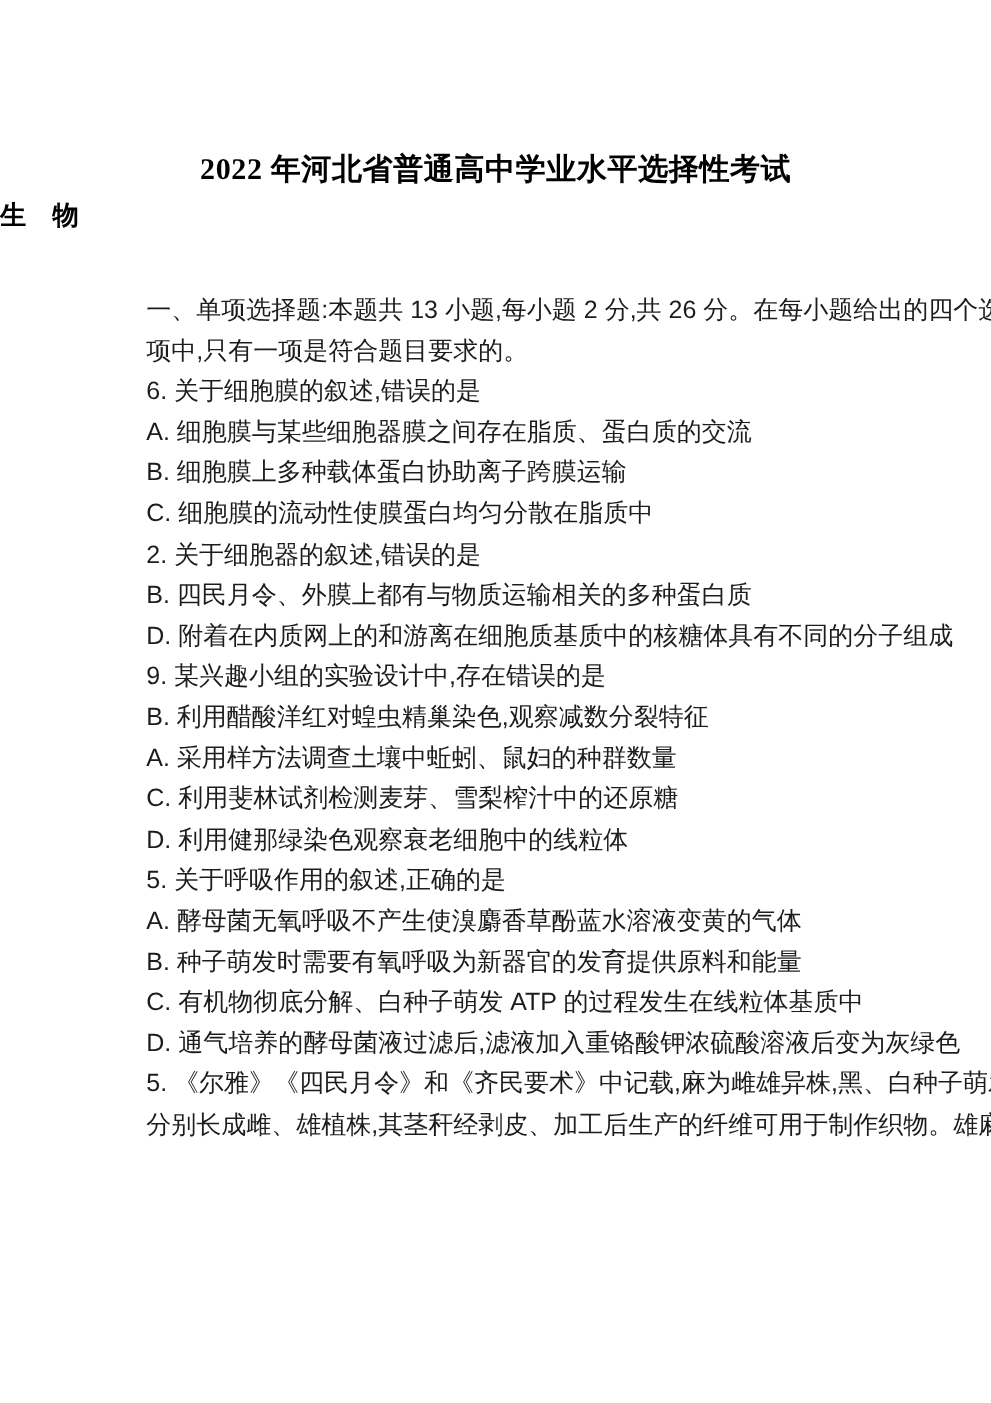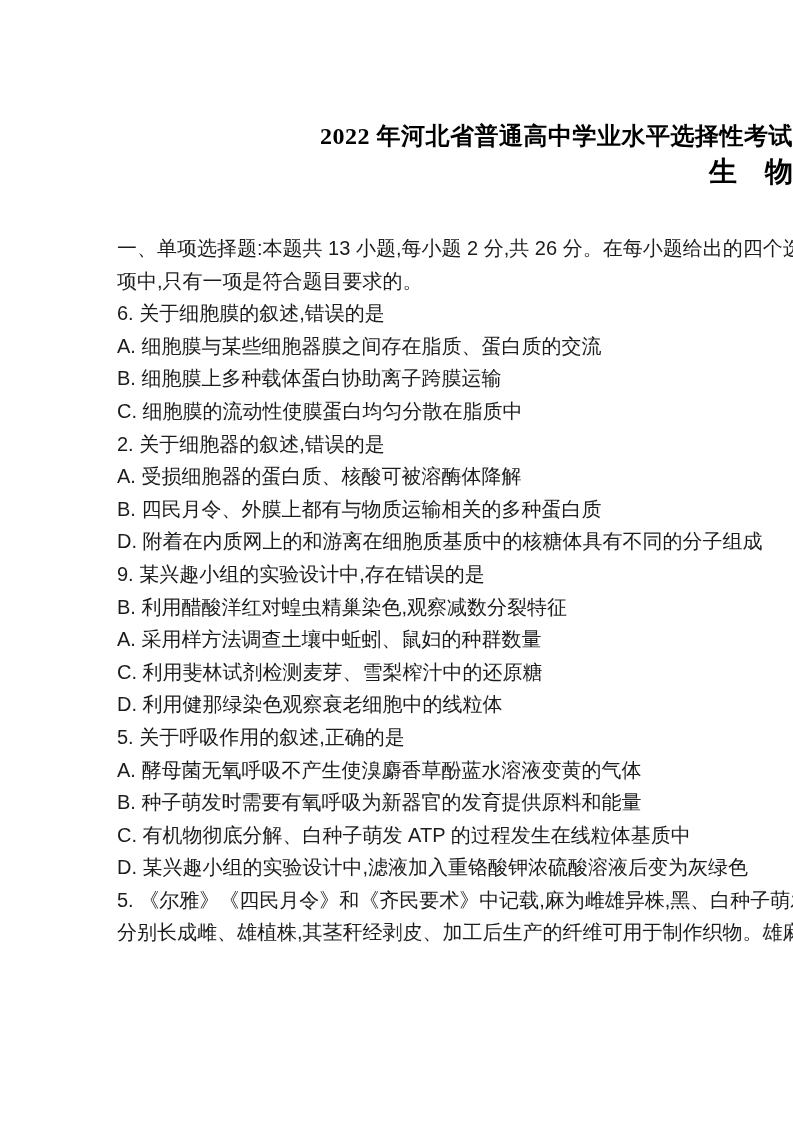--- a/index.html
+++ b/index.html
@@ -21,38 +21,38 @@
     top: 0;
     width: 793px;
     height: 1122px;
     background: #ffffff;
   }
   .doc-title {
     position: absolute;
     top: 121px;
     left: 0;
     width: 100%;
-    text-align: right;
+    text-align: center;
     font-family: "Liberation Serif", "DejaVu Serif", serif;
     font-weight: bold;
     font-size: 24px;
     line-height: 30px;
     color: #000000;
     letter-spacing: 0.5px;
     white-space: nowrap;
   }
   .doc-subject {
     position: absolute;
     top: 154px;
     left: 0;
     width: 100%;
-    text-align: right;
+    text-align: left;
     font-family: "Liberation Serif", "DejaVu Serif", serif;
     font-weight: bold;
-    font-size: 28px;
+    font-size: 21px;
     line-height: 36px;
     color: #000000;
     white-space: nowrap;
   }
   .doc-content {
     position: absolute;
     left: 117px;
     top: 232px;
     width: 562px;
   }
@@ -71,29 +71,28 @@
   <div class="doc-title">2022 年河北省普通高中学业水平选择性考试</div>
   <div class="doc-subject">生　物</div>
   <div class="doc-content" id="doc-content">
       <div class="text-line">一、单项选择题:本题共 13 小题,每小题 2 分,共 26 分。在每小题给出的四个选</div>
       <div class="text-line">项中,只有一项是符合题目要求的。</div>
       <div class="text-line">6. 关于细胞膜的叙述,错误的是</div>
       <div class="text-line">A. 细胞膜与某些细胞器膜之间存在脂质、蛋白质的交流</div>
       <div class="text-line">B. 细胞膜上多种载体蛋白协助离子跨膜运输</div>
       <div class="text-line">C. 细胞膜的流动性使膜蛋白均匀分散在脂质中</div>
       <div class="text-line">2. 关于细胞器的叙述,错误的是</div>
-      <div class="text-line">A. 受损细胞器的蛋白质、核酸可被溶酶体降解</div>
       <div class="text-line">B. 四民月令、外膜上都有与物质运输相关的多种蛋白质</div>
       <div class="text-line">D. 附着在内质网上的和游离在细胞质基质中的核糖体具有不同的分子组成</div>
       <div class="text-line">9. 某兴趣小组的实验设计中,存在错误的是</div>
       <div class="text-line">B. 利用醋酸洋红对蝗虫精巢染色,观察减数分裂特征</div>
       <div class="text-line">A. 采用样方法调查土壤中蚯蚓、鼠妇的种群数量</div>
       <div class="text-line">C. 利用斐林试剂检测麦芽、雪梨榨汁中的还原糖</div>
       <div class="text-line">D. 利用健那绿染色观察衰老细胞中的线粒体</div>
       <div class="text-line">5. 关于呼吸作用的叙述,正确的是</div>
       <div class="text-line">A. 酵母菌无氧呼吸不产生使溴麝香草酚蓝水溶液变黄的气体</div>
       <div class="text-line">B. 种子萌发时需要有氧呼吸为新器官的发育提供原料和能量</div>
       <div class="text-line">C. 有机物彻底分解、白种子萌发 ATP 的过程发生在线粒体基质中</div>
-      <div class="text-line">D. 某兴趣小组的实验设计中,滤液加入重铬酸钾浓硫酸溶液后变为灰绿色</div>
+      <div class="text-line">D. 通气培养的酵母菌液过滤后,滤液加入重铬酸钾浓硫酸溶液后变为灰绿色</div>
       <div class="text-line">5. 《尔雅》《四民月令》和《齐民要术》中记载,麻为雌雄异株,黑、白种子萌发</div>
       <div class="text-line">分别长成雌、雄植株,其茎秆经剥皮、加工后生产的纤维可用于制作织物。雄麻</div>
     </div>
 </div>
 
 </body></html>

